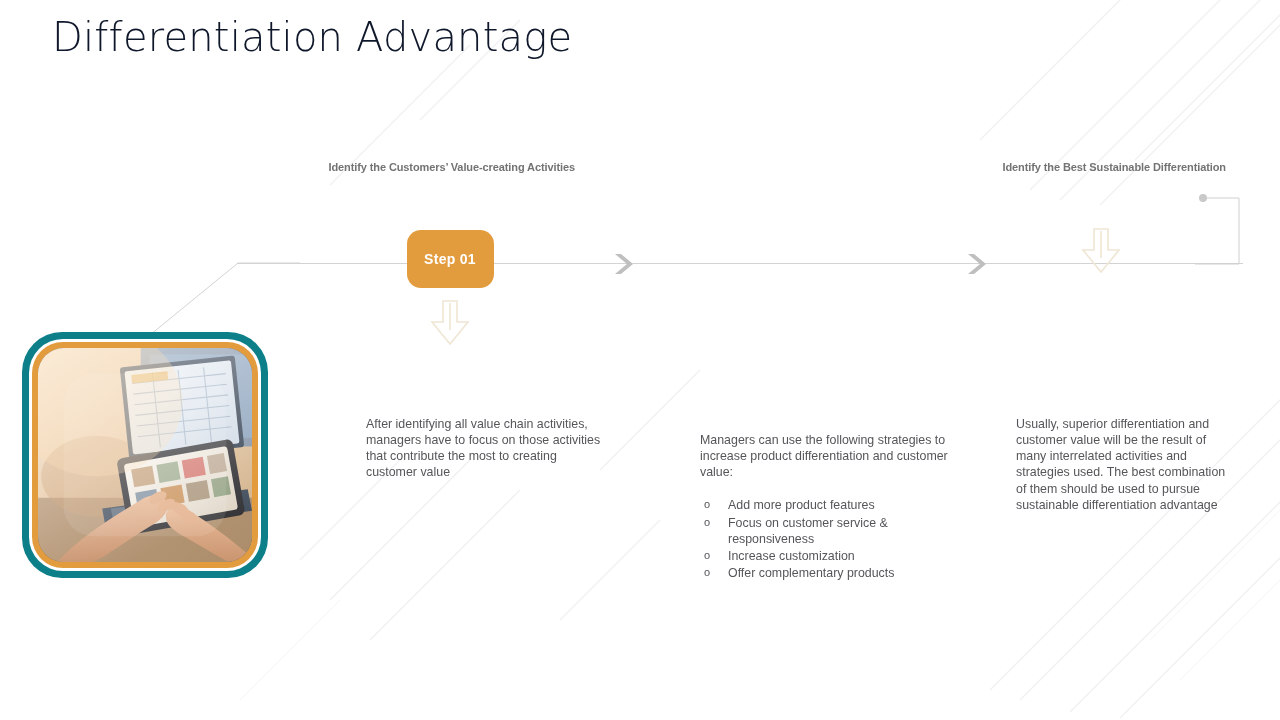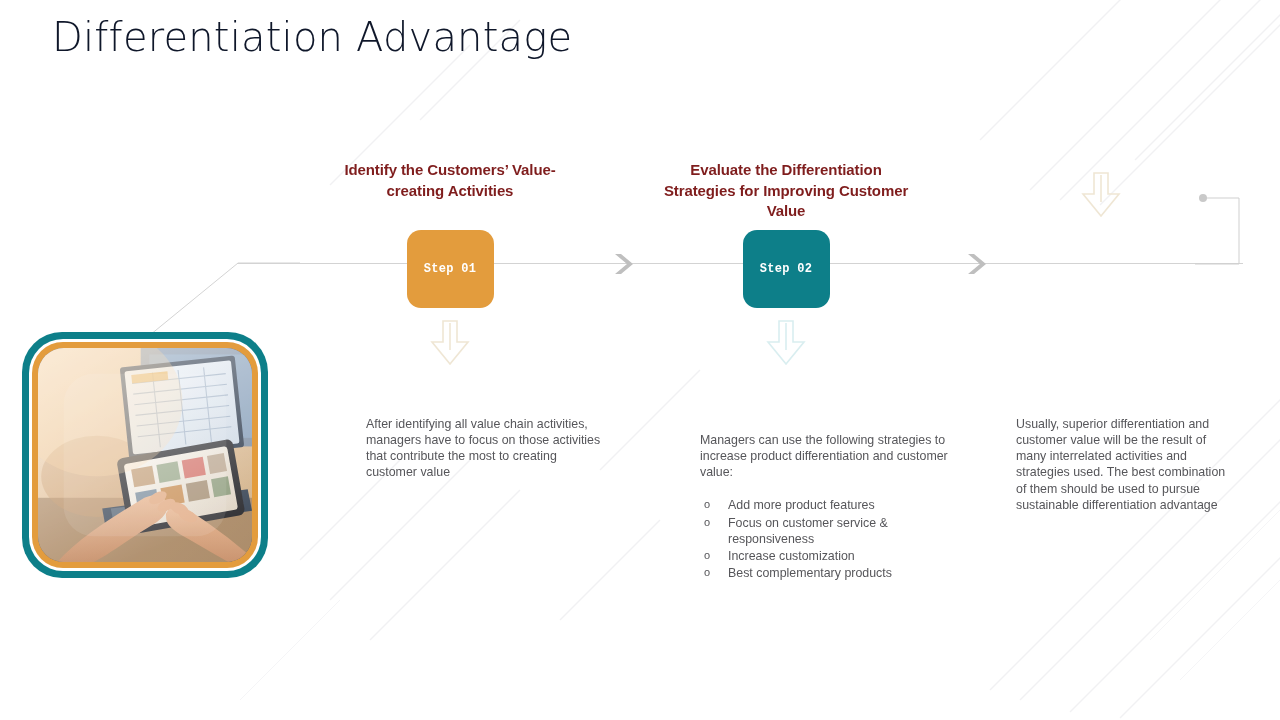--- a/index.html
+++ b/index.html
@@ -77,43 +77,42 @@
     position:absolute;
     top:160px;
     width:250px;
     z-index:4;
   }
   .col-1{ left:325px; }
   .col-2{ left:661px; }
   .col-3{ left:976px; }
 
   .col-head{
-    text-align:center;
-    font-size:15px;
+    text-align:right;
+    font-size:11px;
     font-weight:bold;
     line-height:1.38;
-    color:#7f1d1d;
+    color:#737373;
     height:56px;
     letter-spacing:-0.1px;
   }
 
   .chip-wrap{
     display:flex;
     justify-content:center;
     margin-top:14px;
   }
   .chip{
-    width:87px; height:78px;
+    width:87px; height:58px;
     border-radius:14px;
     display:flex; align-items:center; justify-content:center;
     color:#ffffff;
-    font-size:12px;
+    font-size:14px;
     font-weight:bold;
     letter-spacing:0.3px;
-    font-family:Liberation Mono, monospace;
   }
   .chip-orange{ background:#e39c3d; }
   .chip-teal{ background:#0d7f89; }
 
   .down-arrow{
     display:flex;
     justify-content:center;
     margin-top:12px;
     height:46px;
   }
@@ -250,34 +249,23 @@
       <div class="chip chip-orange">Step 01</div>
     </div>
     <div class="down-arrow">
       <svg width="42" height="46" viewBox="0 0 42 46">
         <path d="M 14 1 L 28 1 L 28 22 L 39 22 L 21 44 L 3 22 L 14 22 Z" fill="none" stroke="#efe6d4" stroke-width="1.6"></path>
         <line x1="21" y1="3" x2="21" y2="30" stroke="#efe6d4" stroke-width="1.6"></line>
       </svg>
     </div>
   </div>
 
-  <div class="col col-2">
-    <div class="col-head">Evaluate the Differentiation Strategies for Improving Customer Value</div>
-    <div class="chip-wrap">
-      <div class="chip chip-teal">Step 02</div>
-    </div>
-    <div class="down-arrow">
-      <svg width="42" height="46" viewBox="0 0 42 46">
-        <path d="M 14 1 L 28 1 L 28 22 L 39 22 L 21 44 L 3 22 L 14 22 Z" fill="none" stroke="#d9eef0" stroke-width="1.6"></path>
-        <line x1="21" y1="3" x2="21" y2="30" stroke="#d9eef0" stroke-width="1.6"></line>
-      </svg>
-    </div>
-  </div>
 
   <div class="col col-3">
+    <div class="col-head">Identify the Best Sustainable Differentiation</div>
     <div class="down-arrow">
       <svg width="42" height="46" viewBox="0 0 42 46">
         <path d="M 14 1 L 28 1 L 28 22 L 39 22 L 21 44 L 3 22 L 14 22 Z" fill="none" stroke="#efe6d4" stroke-width="1.6"></path>
         <line x1="21" y1="3" x2="21" y2="30" stroke="#efe6d4" stroke-width="1.6"></line>
       </svg>
     </div>
   </div>
 
   <div class="body-block bb-1">
     <p>After identifying all value chain activities, managers have to focus on those activities that contribute the most to creating customer value</p>
@@ -293,21 +281,21 @@
       <li>
         <span class="bullet-mark">o</span>
         <span>Focus on customer service &amp; responsiveness</span>
       </li>
       <li>
         <span class="bullet-mark">o</span>
         <span>Increase customization</span>
       </li>
       <li>
         <span class="bullet-mark">o</span>
-        <span>Best complementary products</span>
+        <span>Offer complementary products</span>
       </li>
     </ul>
   </div>
 
   <div class="body-block bb-3">
     <p>Usually, superior differentiation and customer value will be the result of many interrelated activities and strategies used. The best combination of them should be used to pursue sustainable differentiation advantage</p>
   </div>
 
   <div class="photo-card">
     <div class="photo-inner-ring">

